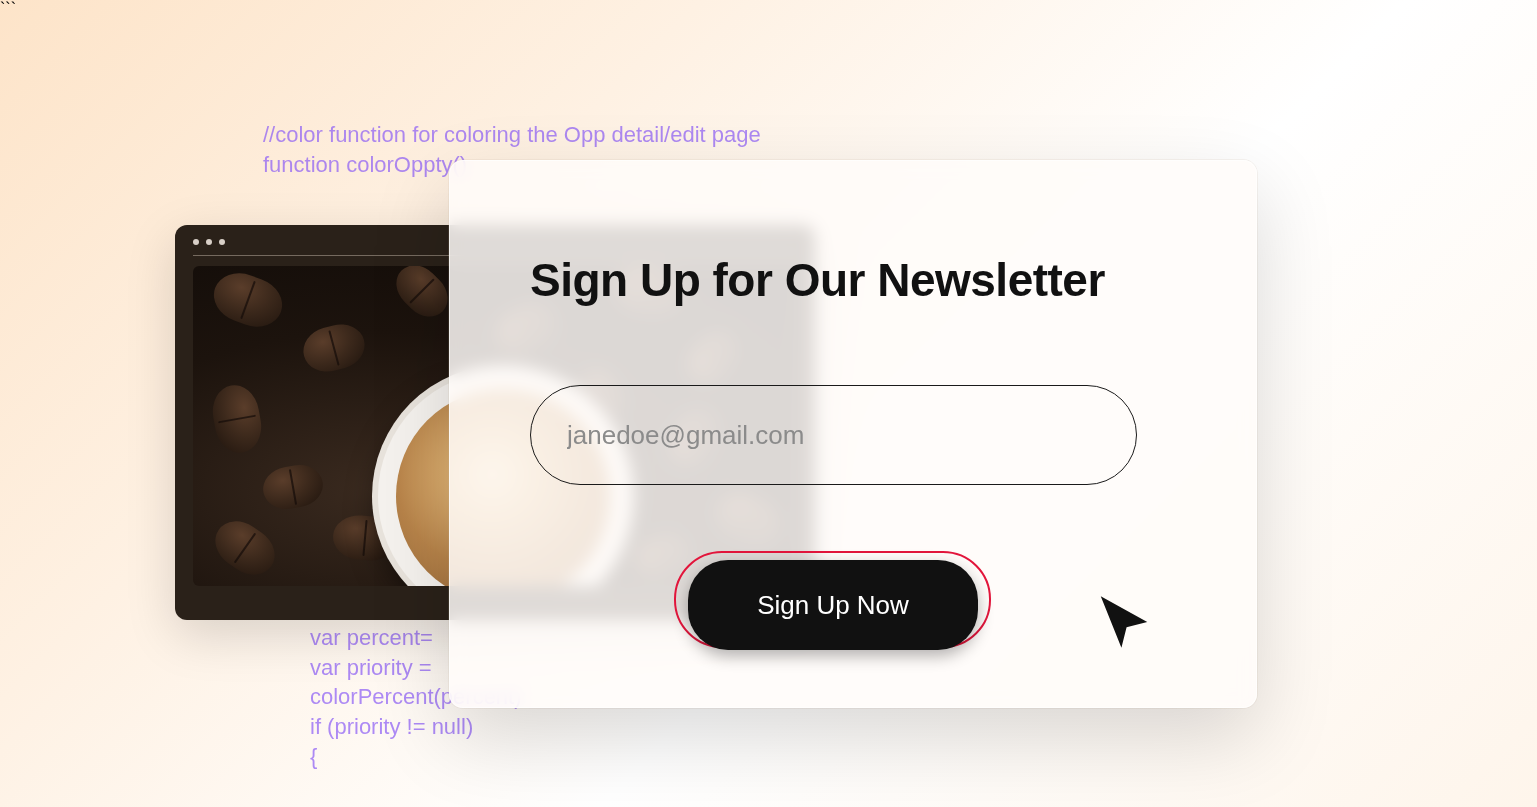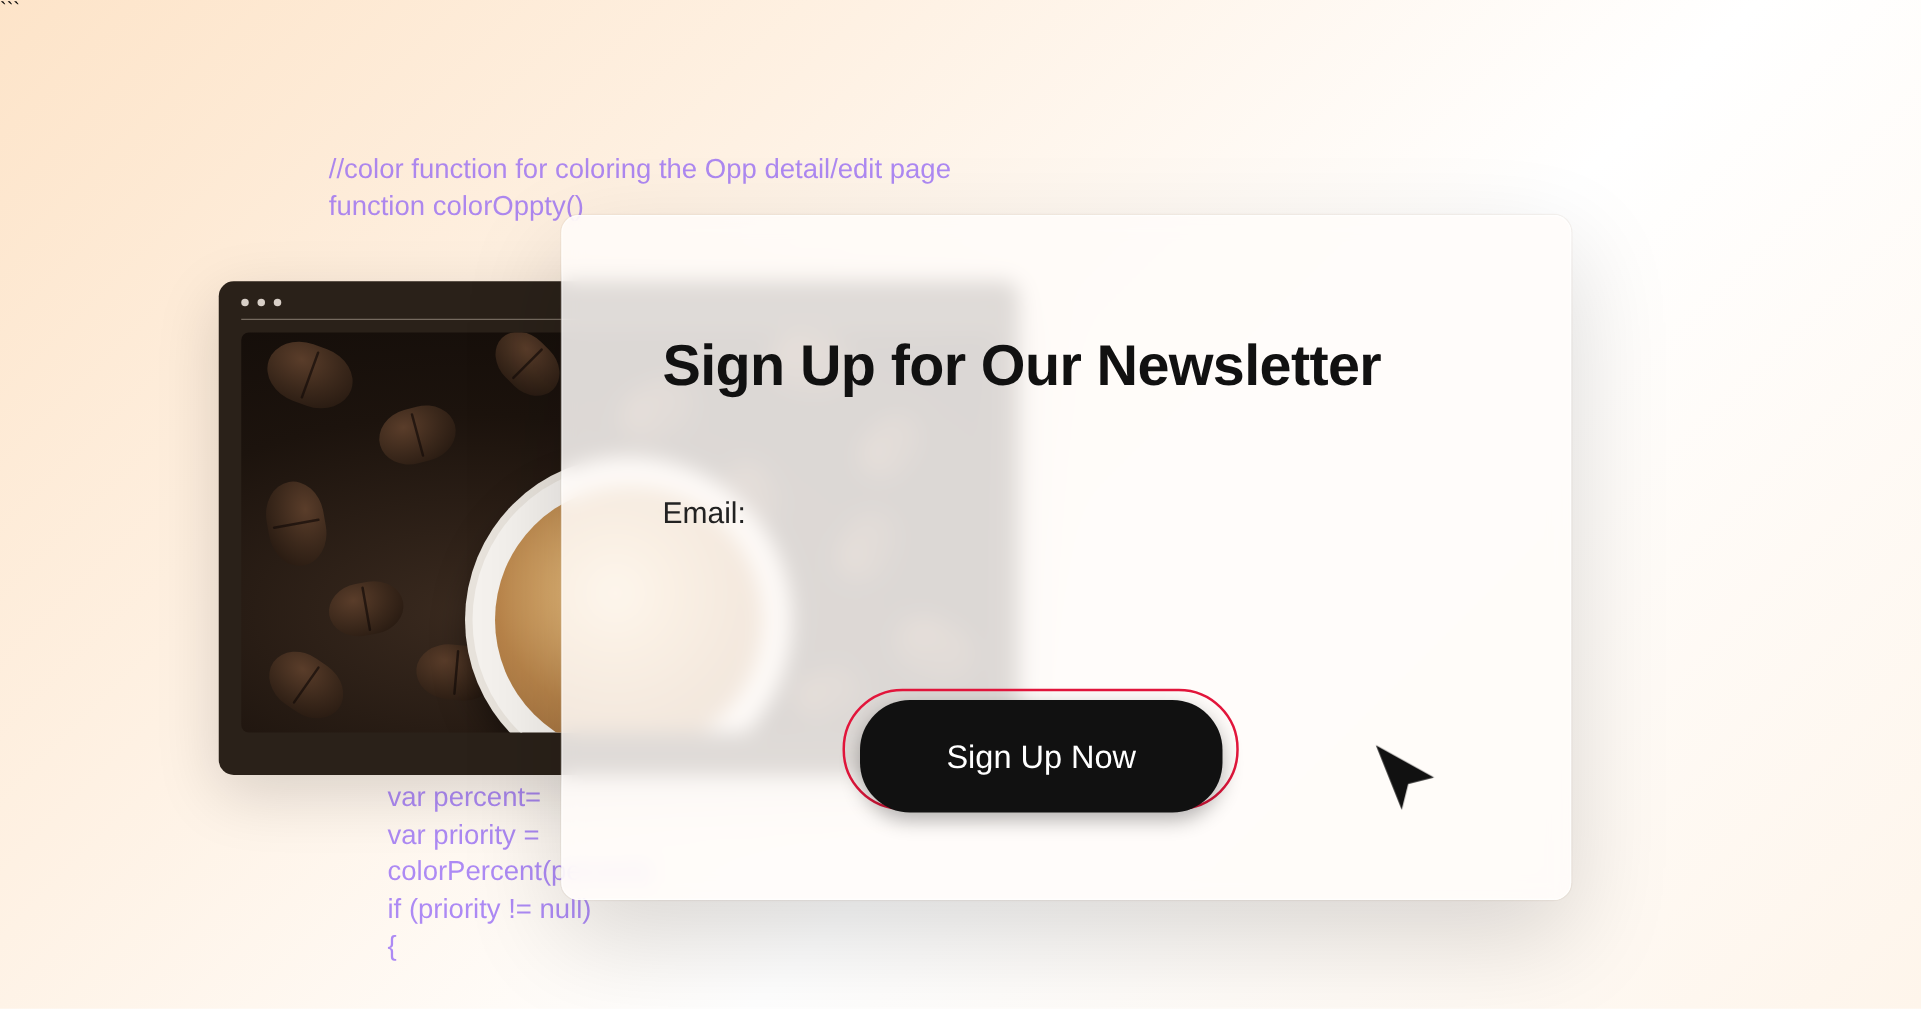--- a/index.html
+++ b/index.html
@@ -92,21 +92,20 @@
   top: 160px;
   left: 449px;
   width: 808px;
   height: 548px;
   background: rgba(255, 252, 249, 0.85);
   backdrop-filter: blur(8px);
   border: 1px solid rgba(255,255,255,0.6);
   border-radius: 14px;
   box-shadow: 0 30px 80px rgba(0,0,0,0.15), 0 0 0 1px rgba(200,180,160,0.15);
   padding: 92px 80px 0 80px;
-  margin-top: 12px;
 }
 .card-title {
   font-size: 46px;
   font-weight: 700;
   color: #111;
   letter-spacing: -0.5px;
   margin-bottom: 78px;
 }
 .field-label {
   font-size: 24px;
@@ -196,21 +195,21 @@
     <div class="bean" style="top:270px;left:440px;width:58px;height:40px;--r:-20deg"></div>
     <div class="bean" style="top:110px;left:380px;width:56px;height:38px;--r:55deg"></div>
     <div class="bean" style="top:250px;left:140px;width:64px;height:44px;--r:5deg"></div>
     <div class="cup"></div>
   </div>
 </div>
 
 
 <div class="card">
   <h1 class="card-title">Sign Up for Our Newsletter</h1>
-  <div class="field-label">Email:</div>
+  <input class="email-input" type="text" placeholder="janedoe@gmail.com" style="">
 </div>
 
 
 <div class="focus-ring"></div>
 <button class="signup-btn">Sign Up Now</button>
 
 
 <svg class="cursor-icon" viewBox="0 0 24 24">
   <path d="M3 2 L21 12 L13 14 L11 22 Z" fill="#111"></path>
 </svg>

